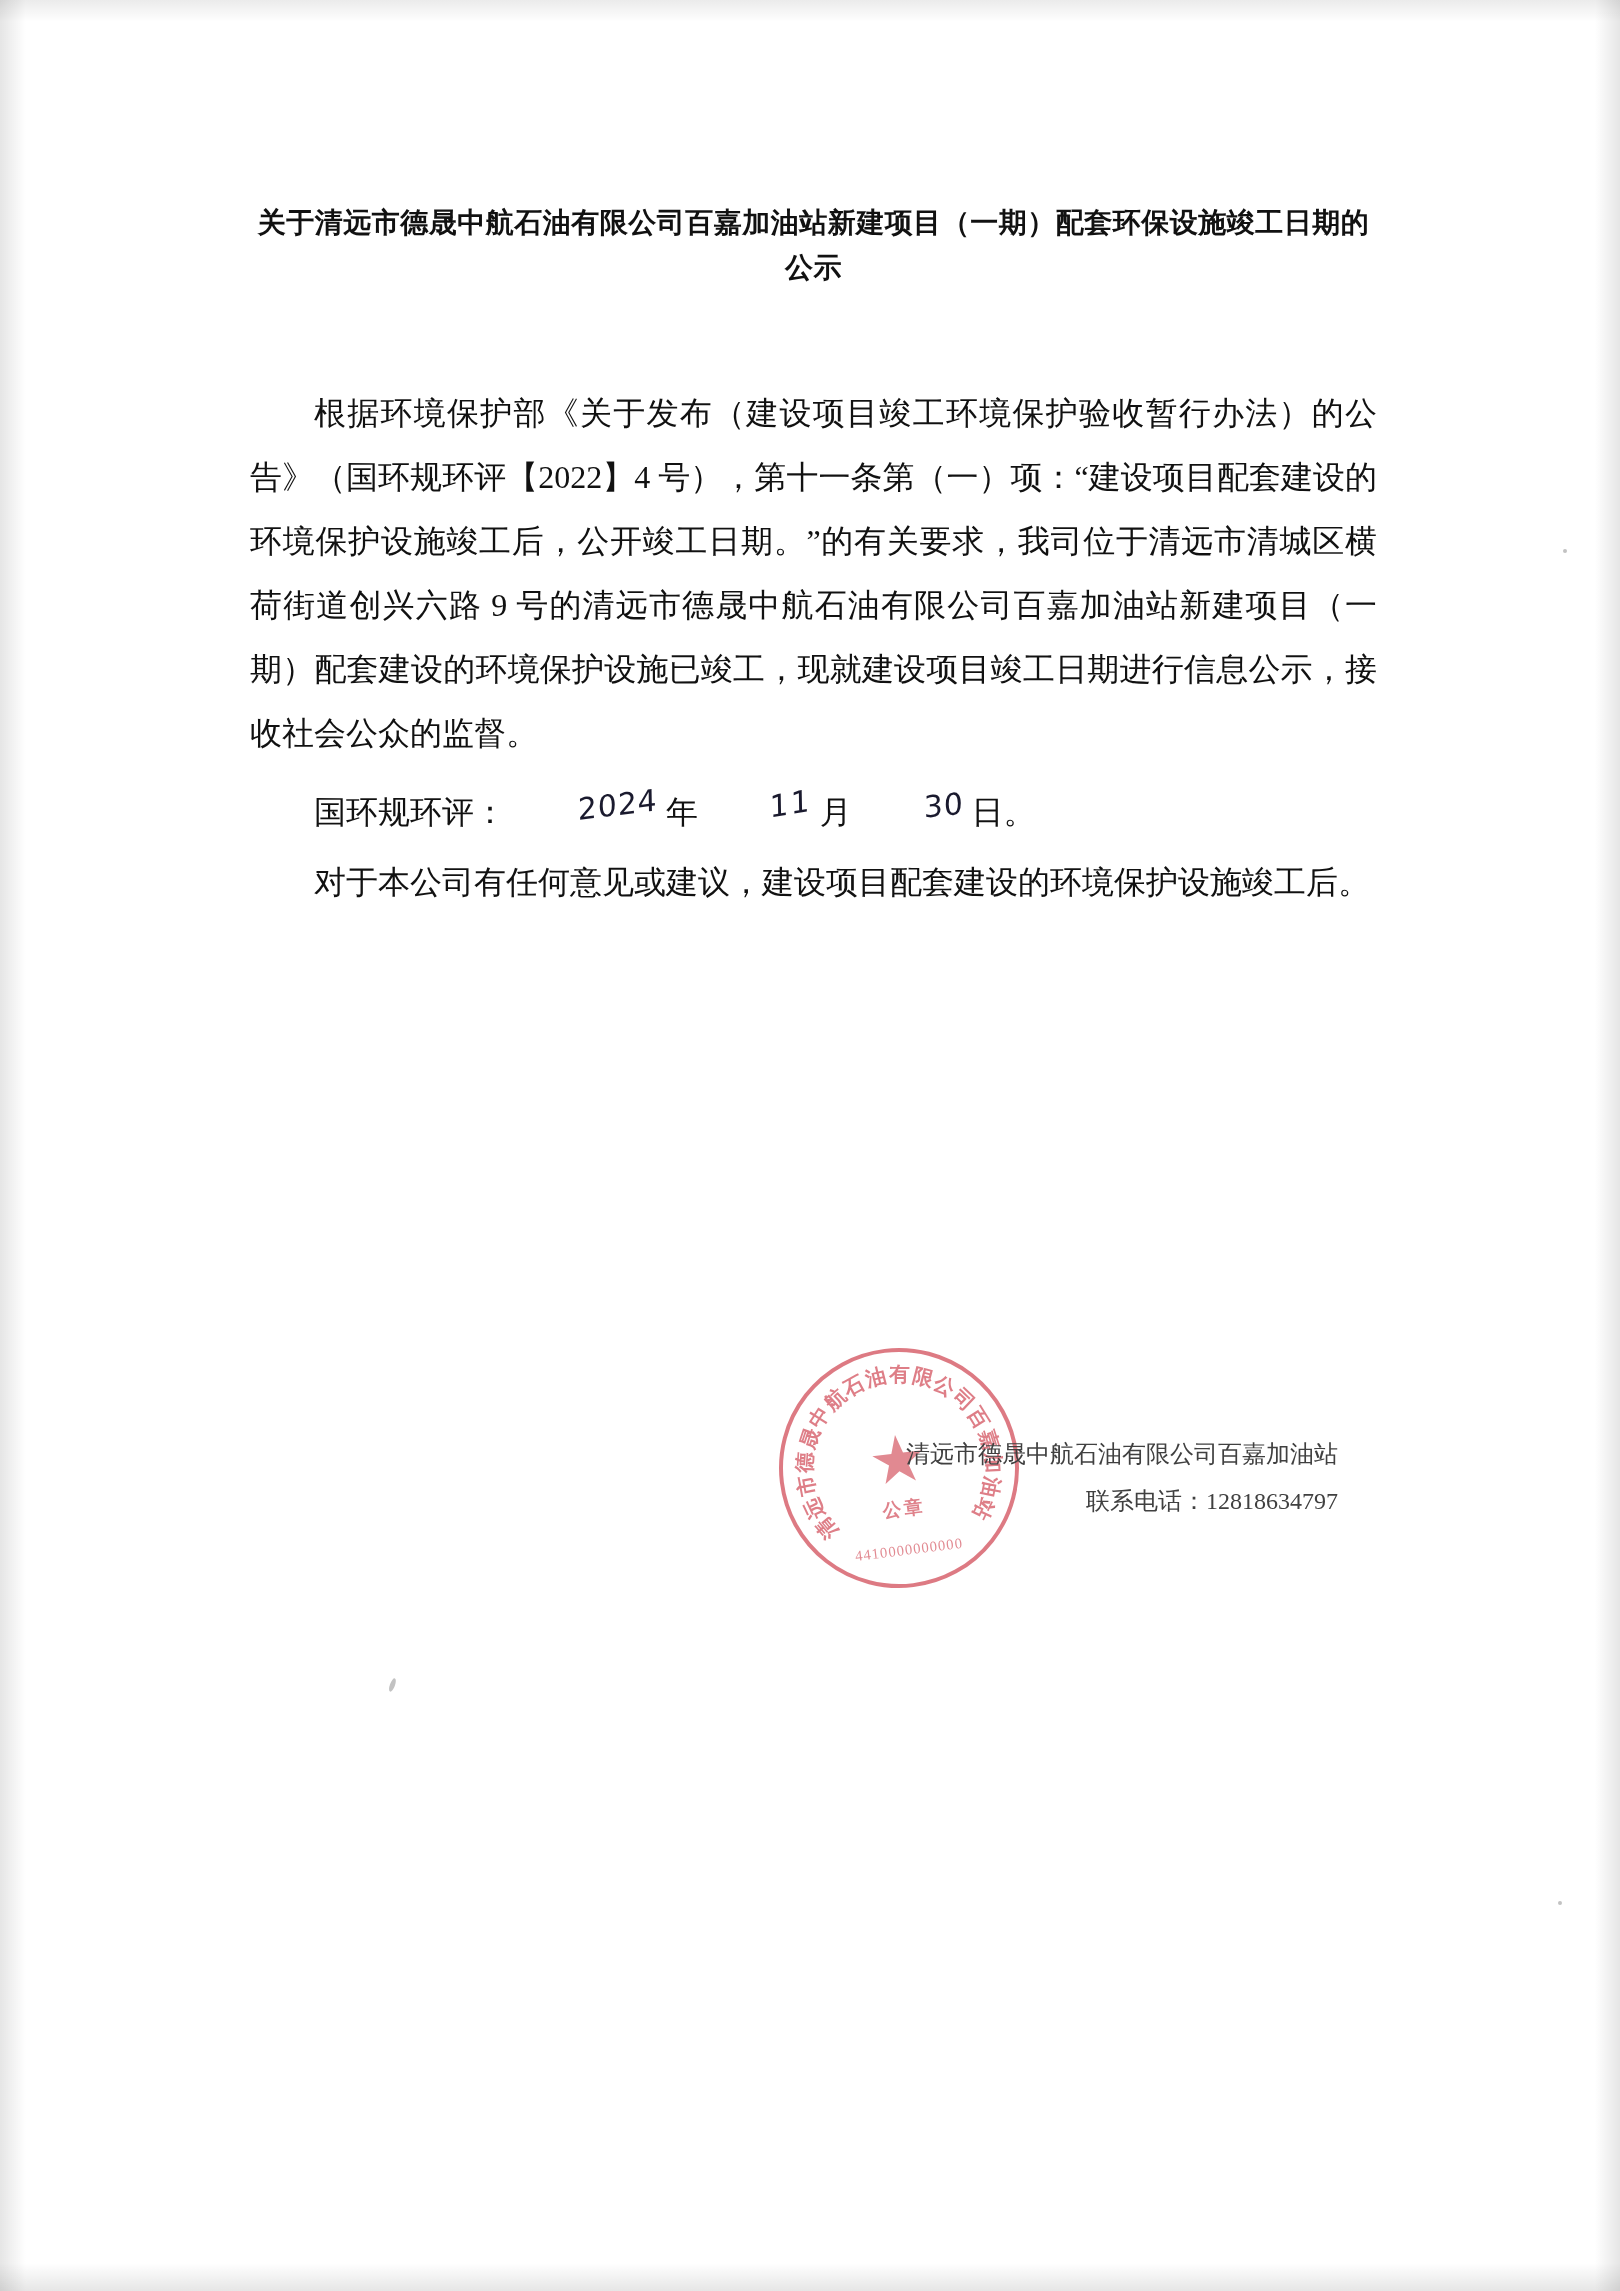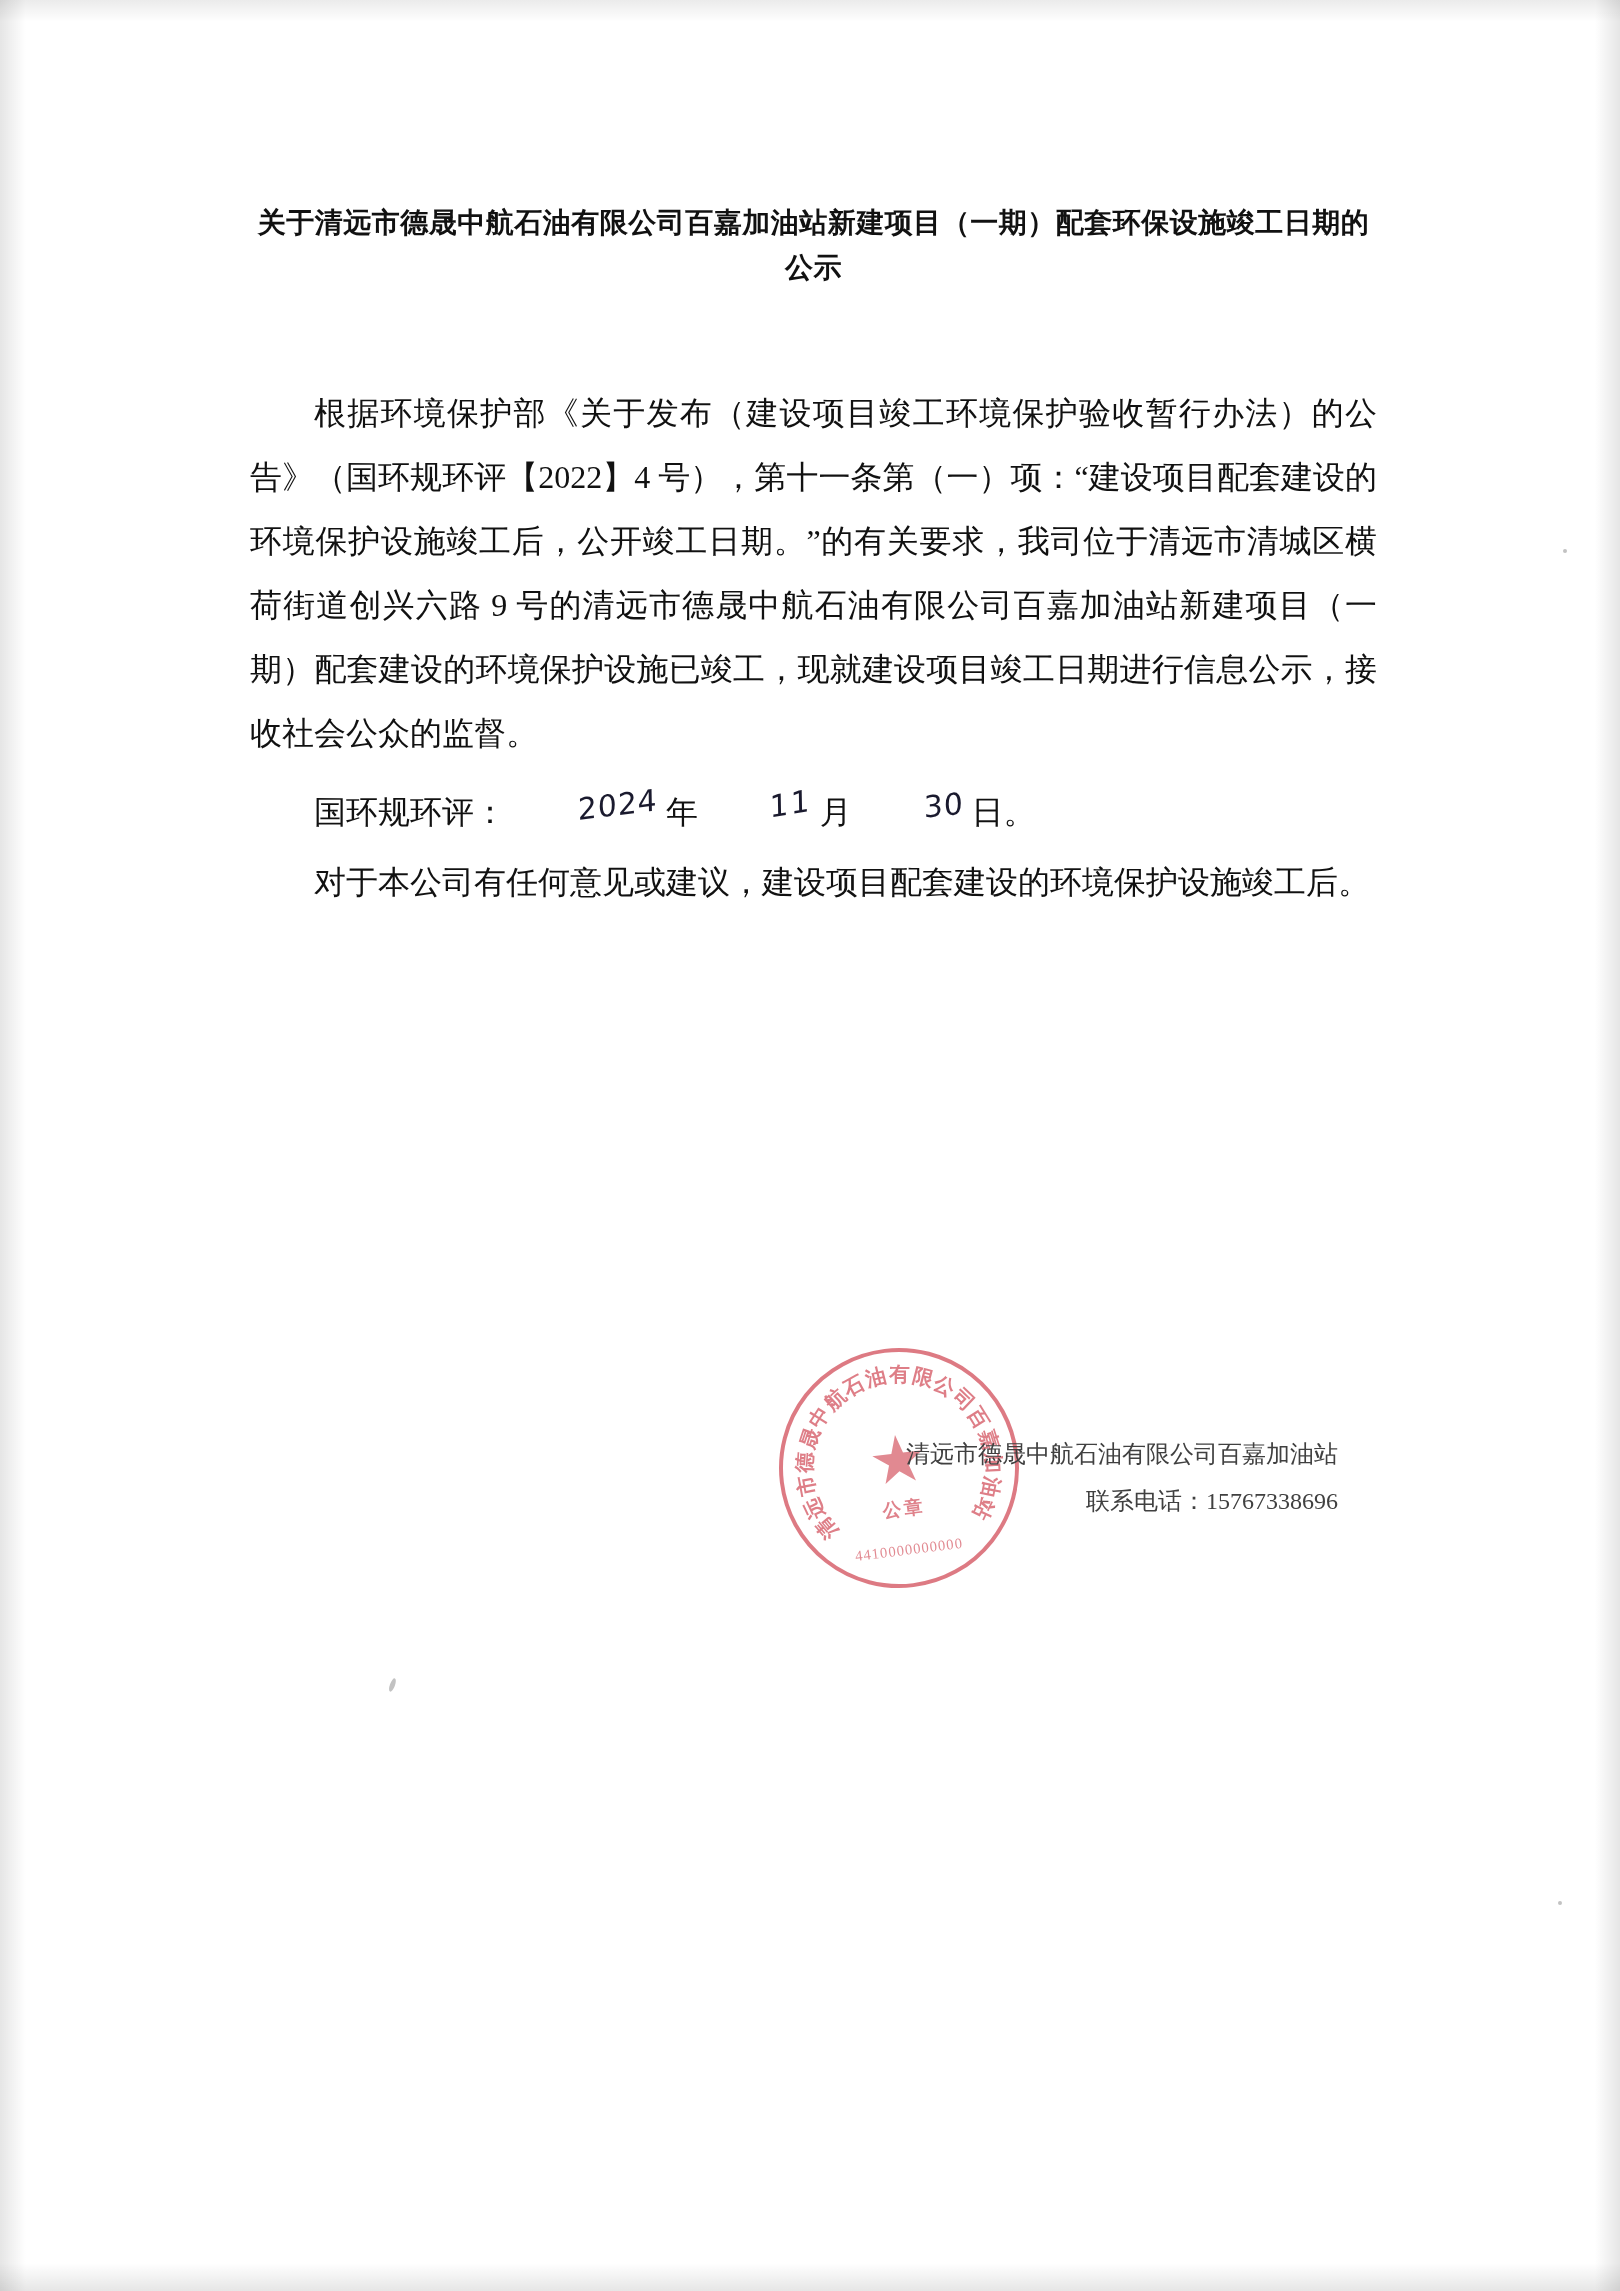--- a/index.html
+++ b/index.html
@@ -229,21 +229,21 @@
           <span style="transform: translate(79px, 51px) rotate(122.78deg) translate(-50%, -50%);">站</span>
         </div>
     </div>
     <div class="seal-star">★</div>
     <div class="seal-mid">公章</div>
     <div class="seal-bottom">4410000000000</div>
   </div>
 
   <div class="sign-block">
     <div class="sign-line-1">清远市德晟中航石油有限公司百嘉加油站</div>
-    <div class="sign-line-2">联系电话：15767338696</div>
+    <div class="sign-line-2">联系电话：12818634797</div>
   </div>
 
   <div class="speck" style="left:390px; top:1678px; width:4.9px; height:13.7px; transform:rotate(20deg);"></div>
   <div class="speck" style="left:1558px; top:1901px; width:3.9px; height:3.9px;"></div>
   <div class="speck" style="left:1563px; top:549px; width:3.9px; height:3.9px;"></div>
 
 </div>
 
 
 </body></html>

